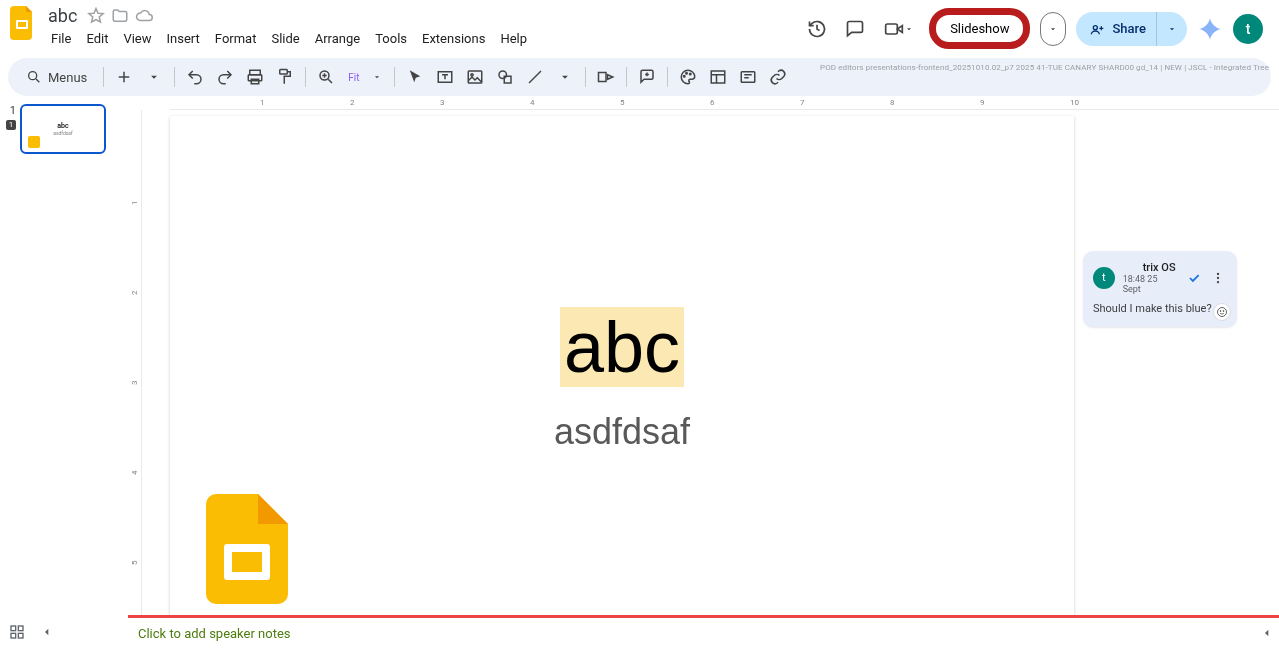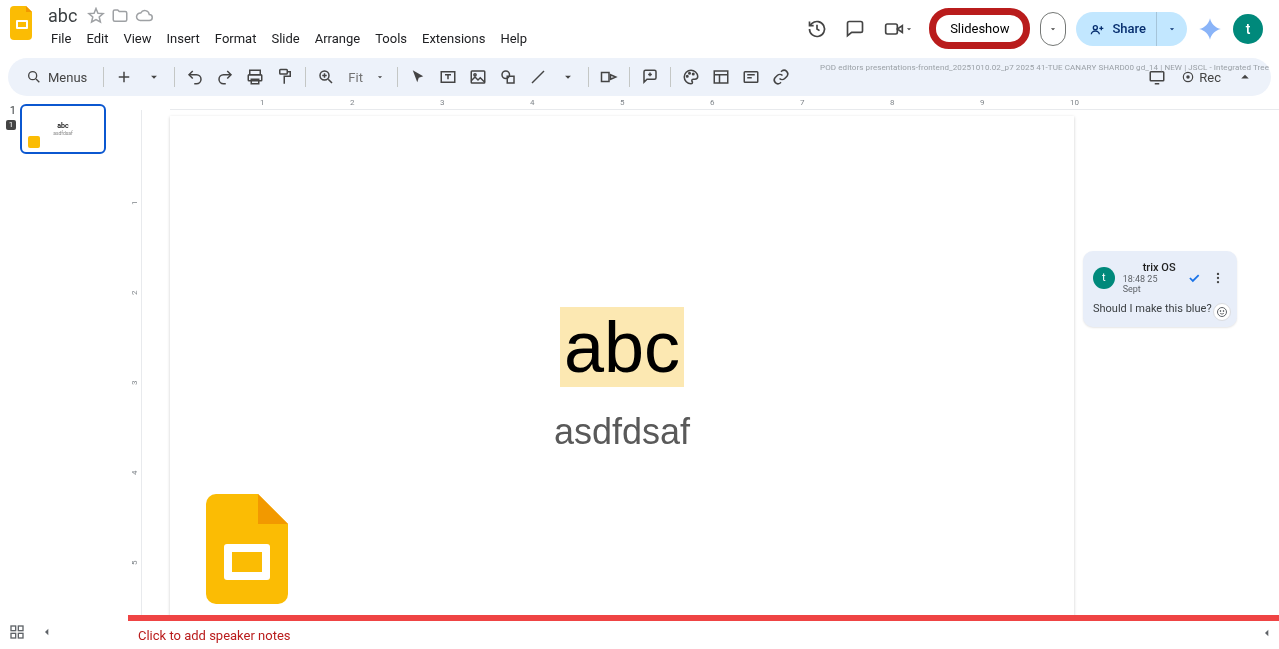--- a/index.html
+++ b/index.html
@@ -27,21 +27,21 @@
 
 .build-line { position: absolute; top: 31px; right: 10px; font-size: 8px; color: #9aa0a6; letter-spacing: .1px; margin-top: 32px; }
 
 
 .toolbar { margin: 0 8px; background: #edf2fa; border-radius: 24px; height: 38px; display: flex; align-items: center; padding: 0 8px; gap: 2px; }
 .tool { width: 28px; height: 28px; border-radius: 4px; display: flex; align-items: center; justify-content: center; cursor: pointer; color: #444; }
 .tool svg { width: 18px; height: 18px; }
 .tool.small svg { width: 14px; height: 14px; }
 .menus-chip { display: flex; align-items: center; gap: 6px; border-radius: 16px; padding: 4px 10px; cursor: pointer; font-size: 13px; color: #444; }
 .divider { width: 1px; height: 20px; background: #c4c7c5; margin: 0 4px; }
-.zoom-chip { font-size: 13px; color: #737373; padding: 2px 6px; display: flex; align-items: center; gap: 12px; cursor: pointer; }
+.zoom-chip { font-size: 10px; color: #8b5cf6; padding: 2px 6px; display: flex; align-items: center; gap: 12px; cursor: pointer; }
 .toolbar-right { margin-left: auto; display: flex; align-items: center; gap: 4px; padding-right: 4px; }
 .rec-chip { display: flex; align-items: center; gap: 4px; font-size: 13px; color: #444; padding: 2px 6px; cursor: pointer; }
 
 
 .workspace { display: flex; height: calc(649px - 58px - 38px - 0px); }
 
 .slidepanel { width: 128px; border-right: 0; padding: 8px 8px 0 0; display: flex; }
 .slidenum-col { width: 20px; text-align: right; padding-right: 4px; font-size: 11px; color: #3c4043; }
 .slidenum-col .marker { width: 10px; height: 10px; background: #444; color: #fff; font-size: 8px; border-radius: 2px; display: inline-flex; align-items: center; justify-content: center; margin-top: 2px; }
 .thumb { width: 86px; height: 50px; border: 2px solid #0b57d0; border-radius: 6px; background: #fff; position: relative; display: flex; flex-direction: column; align-items: center; justify-content: center; }
@@ -68,21 +68,21 @@
 .comment-head { display: flex; align-items: center; gap: 8px; }
 .comment-avatar { width: 22px; height: 22px; border-radius: 50%; background: #00897b; color: #fff; display: flex; align-items: center; justify-content: center; font-size: 11px; }
 .comment-name { font-size: 11px; font-weight: 500; color: #1f1f1f; padding-left: 20px; }
 .comment-time { font-size: 9px; color: #5f6368; }
 .comment-actions { margin-left: auto; display: flex; gap: 6px; }
 .comment-actions .a { width: 18px; height: 18px; display: flex; align-items: center; justify-content: center; color: #1a73e8; cursor: pointer; }
 .comment-text { font-size: 11px; color: #3c4043; margin-top: 8px; }
 .comment-react { position: absolute; right: 6px; bottom: 6px; width: 18px; height: 18px; border-radius: 50%; background: #fff; border: 1px solid #dadce0; display: flex; align-items: center; justify-content: center; font-size: 10px; cursor: pointer; }
 
 
-.notes-bar { position: absolute; left: 128px; right: 0; bottom: 0; height: 34px; display: flex; align-items: center; padding-left: 10px; font-size: 13px; color: #b91c1c; background: #fff; border-top: 6px solid #ef4444; }
+.notes-bar { position: absolute; left: 128px; right: 0; bottom: 0; height: 34px; display: flex; align-items: center; padding-left: 10px; font-size: 13px; color: #4d7c0f; background: #fff; border-top: 3px solid #ef4444; }
 .bottom-left { position: absolute; left: 6px; bottom: 6px; display: flex; gap: 8px; }
 .bottom-left .b { width: 22px; height: 22px; display: flex; align-items: center; justify-content: center; color: #5f6368; cursor: pointer; }
 .sidepanel-toggle { position: absolute; right: 2px; bottom: 6px; width: 18px; height: 18px; color: #5f6368; cursor: pointer; }
 </style>
 </head>
 <body>
 
 <div class="titlebar">
   <div class="app-logo">
     <svg viewBox="0 0 26 34">
@@ -299,40 +299,20 @@
         <path d="M7 9h10M7 13h6"></path>
       </svg>
     </div>
   <div class="tool">
       <svg viewBox="0 0 24 24" fill="none" stroke="#444" stroke-width="2">
         <path d="M10 14a5 5 0 0 0 7 0l3-3a5 5 0 0 0-7-7l-1 1"></path>
         <path d="M14 10a5 5 0 0 0-7 0l-3 3a5 5 0 0 0 7 7l1-1"></path>
       </svg>
     </div>
 
-  <div class="toolbar-right">
-    <div class="tool">
-        <svg viewBox="0 0 24 24" fill="none" stroke="#444" stroke-width="2">
-          <rect x="3" y="5" width="18" height="12" rx="1"></rect>
-          <path d="M9 21h6"></path>
-        </svg>
-      </div>
-    <div class="rec-chip">
-        <svg width="14" height="14" viewBox="0 0 24 24">
-          <circle cx="12" cy="12" r="8" fill="none" stroke="#444" stroke-width="2"></circle>
-          <circle cx="12" cy="12" r="3" fill="#444"></circle>
-        </svg>
-        <span>Rec</span>
-      </div>
-    <div class="tool">
-        <svg viewBox="0 0 24 24" fill="#444">
-          <path d="M7 14l5-5 5 5z"></path>
-        </svg>
-      </div>
-  </div>
 </div>
 
 <div class="workspace">
   <div class="slidepanel">
     <div class="slidenum-col">
       <div>1</div>
       <div class="marker">1</div>
     </div>
     <div class="thumb">
       <div class="t1">abc</div>

